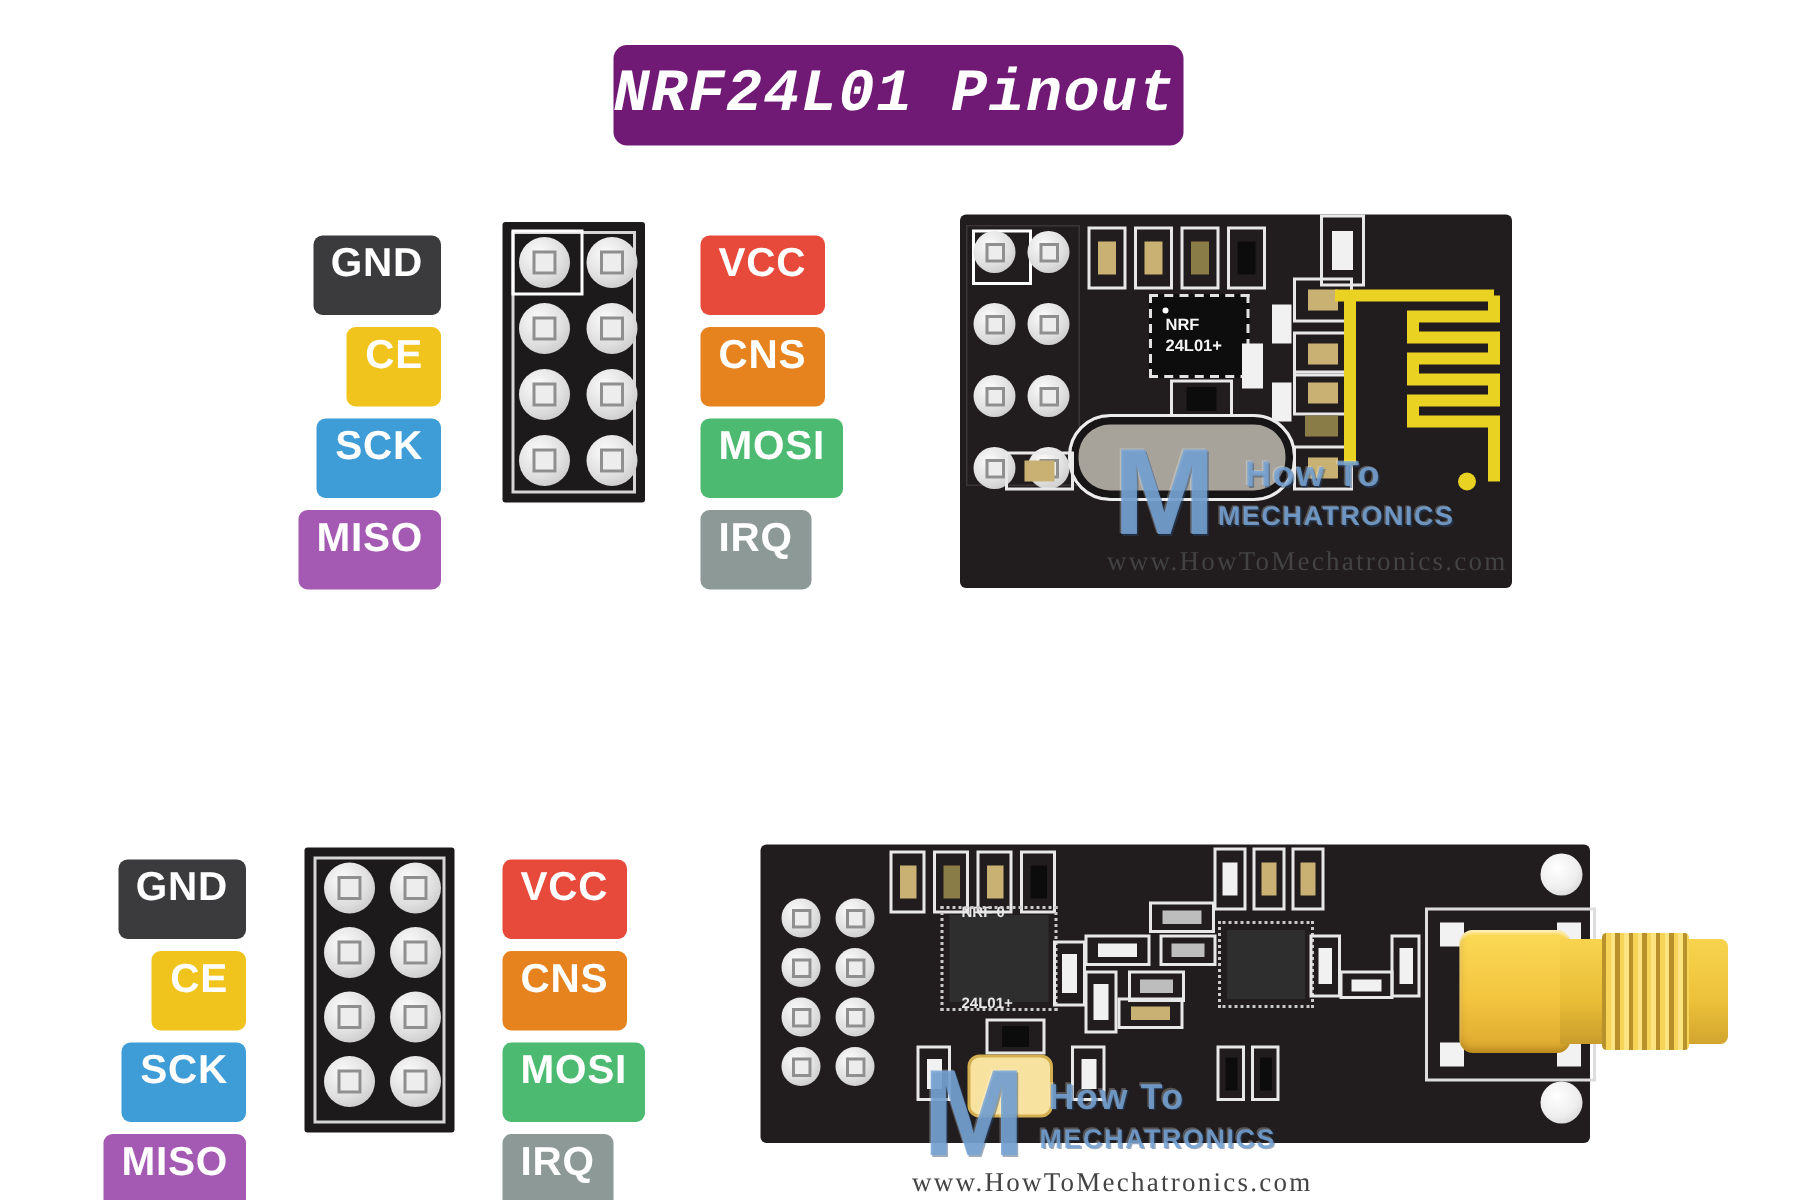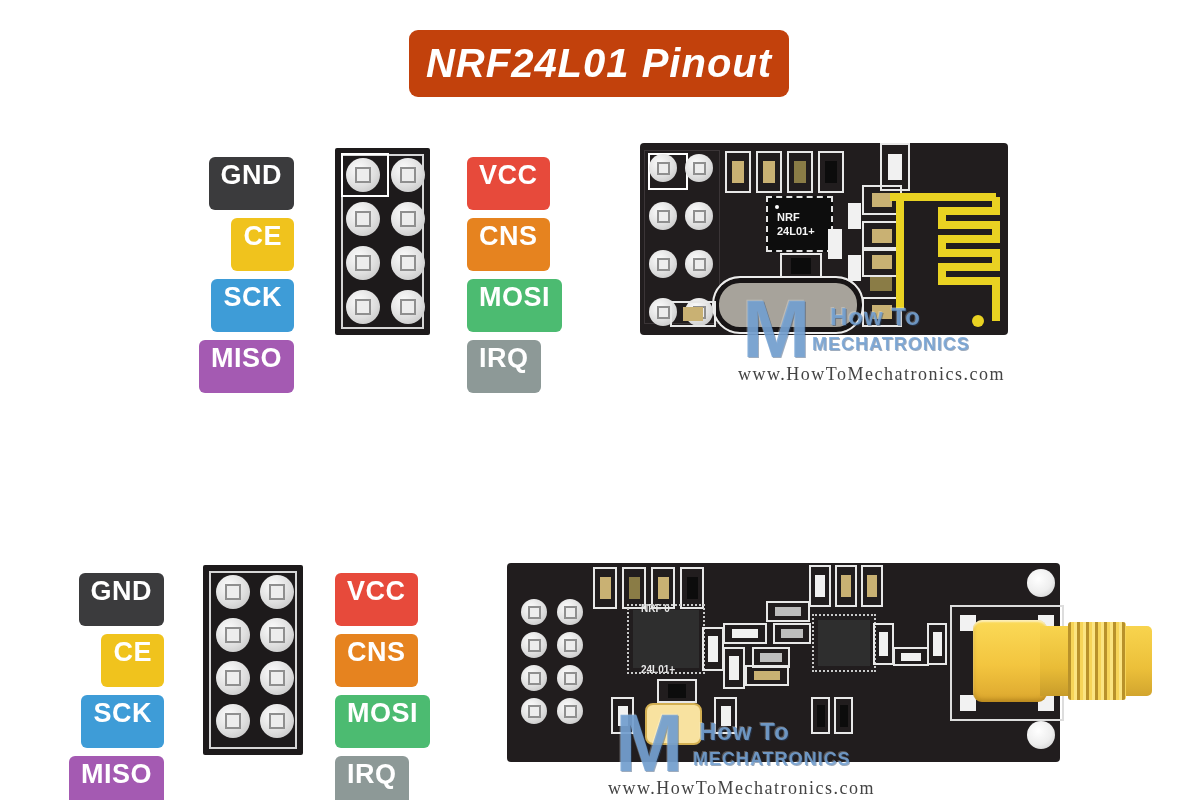--- a/index.html
+++ b/index.html
@@ -1,21 +1,21 @@
 <!DOCTYPE html>
 <html><head>
 <meta charset="utf-8">
 <style>
   html,body{margin:0;padding:0;background:#ffffff;}
   .canvas{position:relative;width:1200px;height:800px;background:#ffffff;overflow:hidden;
           font-family:"Liberation Sans",sans-serif;}
   .abs{position:absolute;}
 
   
-  .banner{background:#c2410c;border-radius:9px;display:flex;align-items:center;justify-content:center;}
+  .banner{background:#701a75;border-radius:9px;display:flex;align-items:center;font-family:Liberation Mono, monospace;}
   .banner span{color:#ffffff;font-weight:bold;font-style:italic;letter-spacing:1px;}
 
   
   .pin-col{display:flex;flex-direction:column;gap:8px;}
   .pin-col.right-align{align-items:flex-end;}
   .pin-col.left-align{align-items:flex-start;}
   .pin-label{height:53px;line-height:36px;padding:0 12px;border-radius:6px;color:#ffffff;
              font-size:27px;font-weight:bold;letter-spacing:.5px;}
 
   
@@ -105,21 +105,21 @@
     </div>
   </div>
 
   <div class="pin-col left-align abs" style="left:467px;top:157px;width:200px">
     <div class="pin-label" style="background-color: rgb(231, 74, 59);">VCC</div>
     <div class="pin-label" style="background-color: rgb(230, 131, 31);">CNS</div>
     <div class="pin-label" style="background-color: rgb(76, 187, 113);">MOSI</div>
     <div class="pin-label" style="background-color: rgb(141, 153, 151);">IRQ</div>
   </div>
 
-  <div class="pcb abs" style="left:640px;top:143px;width:368px;height:192px">
+  <div class="pcb abs" style="left:640px;top:143px;width:368px;height:249px">
     <div class="abs" style="left:4px;top:7px;width:74px;height:172px;border:1px solid #3b3537"></div>
     <div class="pin1-box" style="left:8px;top:10px;width:36px;height:33px"></div>
     <div class="pin-grid" style="left:9px;top:11px;grid-template-columns:repeat(2,28px);column-gap:8px;row-gap:20px">
       <div class="pin sm"></div>
       <div class="pin sm"></div>
       <div class="pin sm"></div>
       <div class="pin sm"></div>
       <div class="pin sm"></div>
       <div class="pin sm"></div>
       <div class="pin sm"></div>

